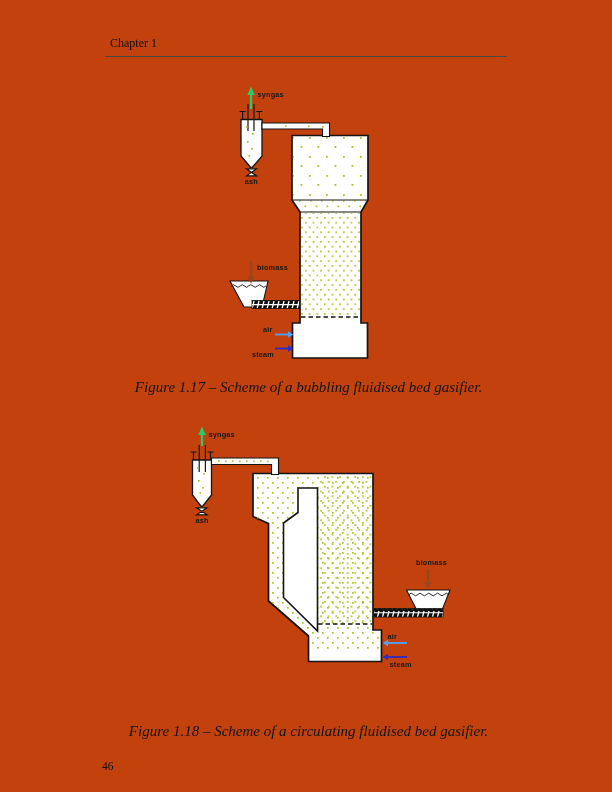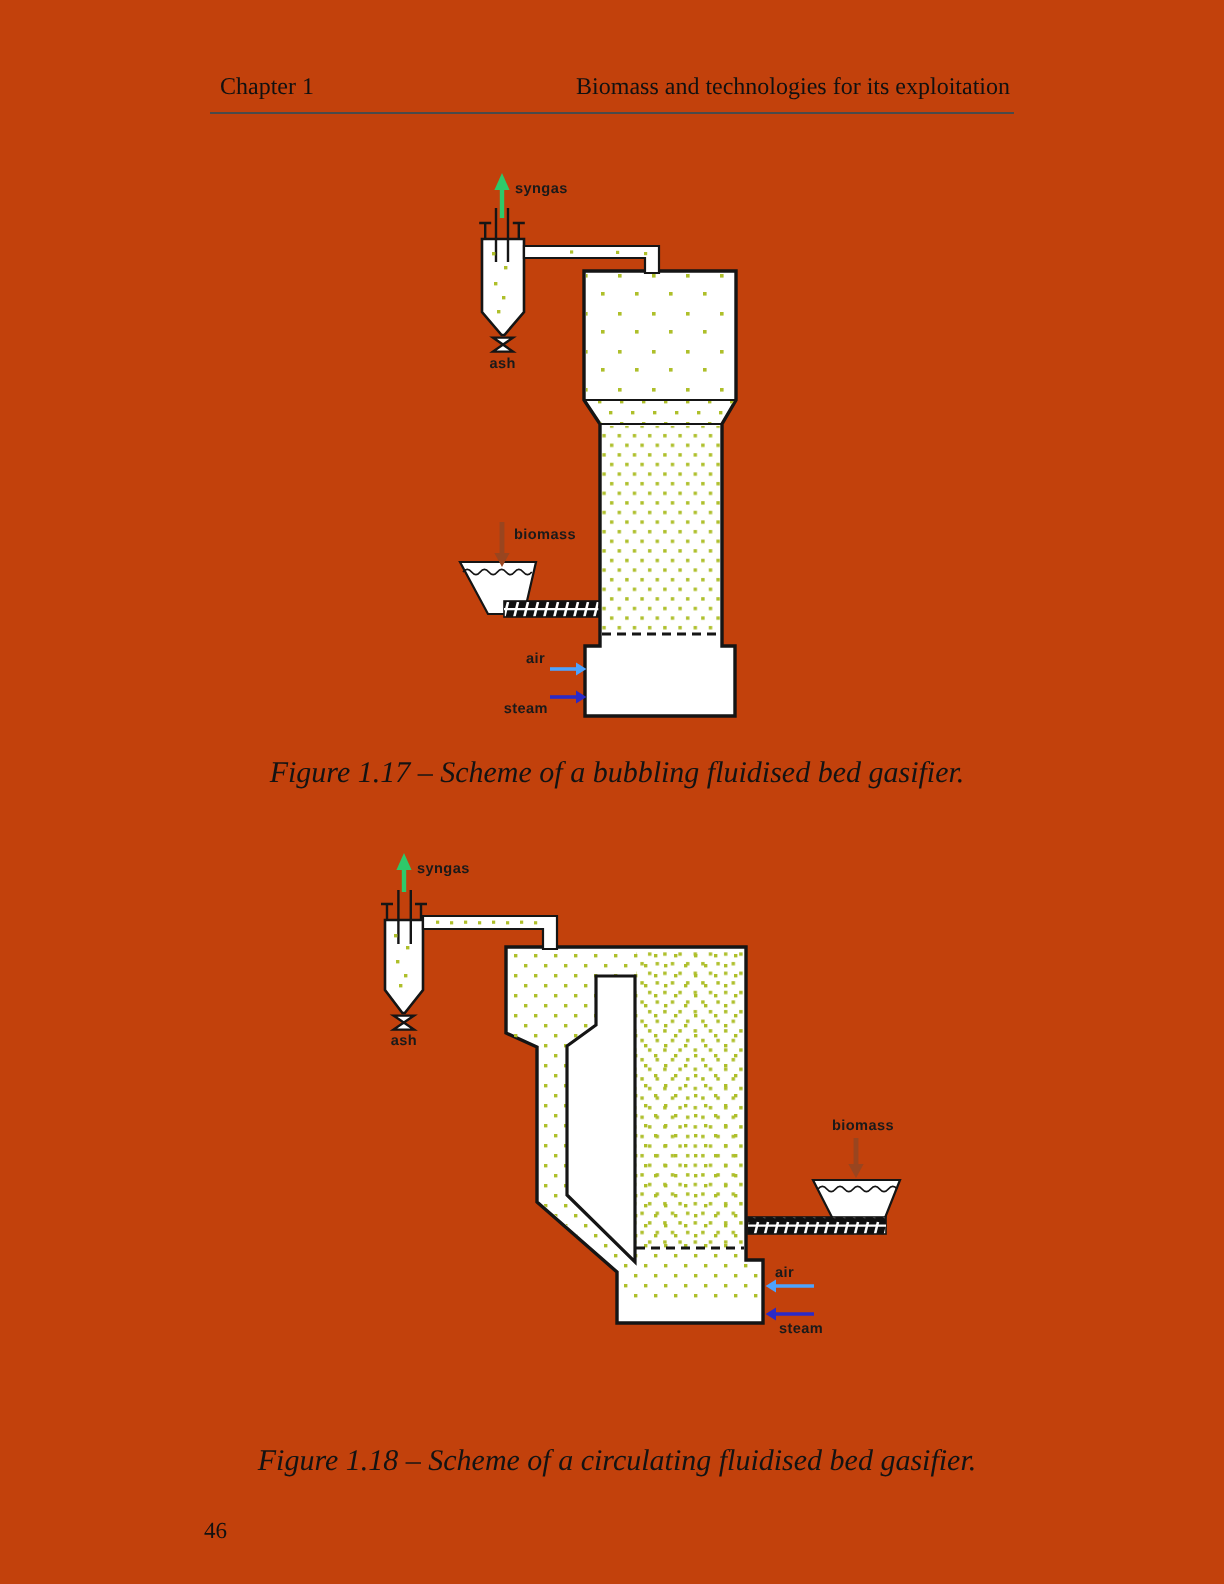--- a/index.html
+++ b/index.html
@@ -28,21 +28,20 @@
   .lbl{font-family:"Liberation Sans", sans-serif;font-size:7.3px;font-weight:bold;fill:#1a1a1a;letter-spacing:0.2px;}
   .outline{fill:#ffffff;stroke:#151515;}
 </style>
 </head>
 <body>
 
 <div class="page">
 
   <div class="header">
     <span class="h-left">Chapter 1</span>
-    <span class="h-right">Biomass and technologies for its exploitation</span>
   </div>
 
   <svg class="fig1" width="150" height="285" viewBox="225 80 150 285" xmlns="http://www.w3.org/2000/svg">
     <defs>
       <pattern id="pDense1" width="7.6" height="9.6" patternUnits="userSpaceOnUse">
         <rect x="1" y="1" width="1.7" height="1.7" fill="#aebf2a"></rect>
         <rect x="4.8" y="5.8" width="1.7" height="1.7" fill="#aebf2a"></rect>
       </pattern>
       <pattern id="pMid1" width="11" height="11" patternUnits="userSpaceOnUse">
         <rect x="2" y="2" width="1.7" height="1.7" fill="#aebf2a"></rect>

